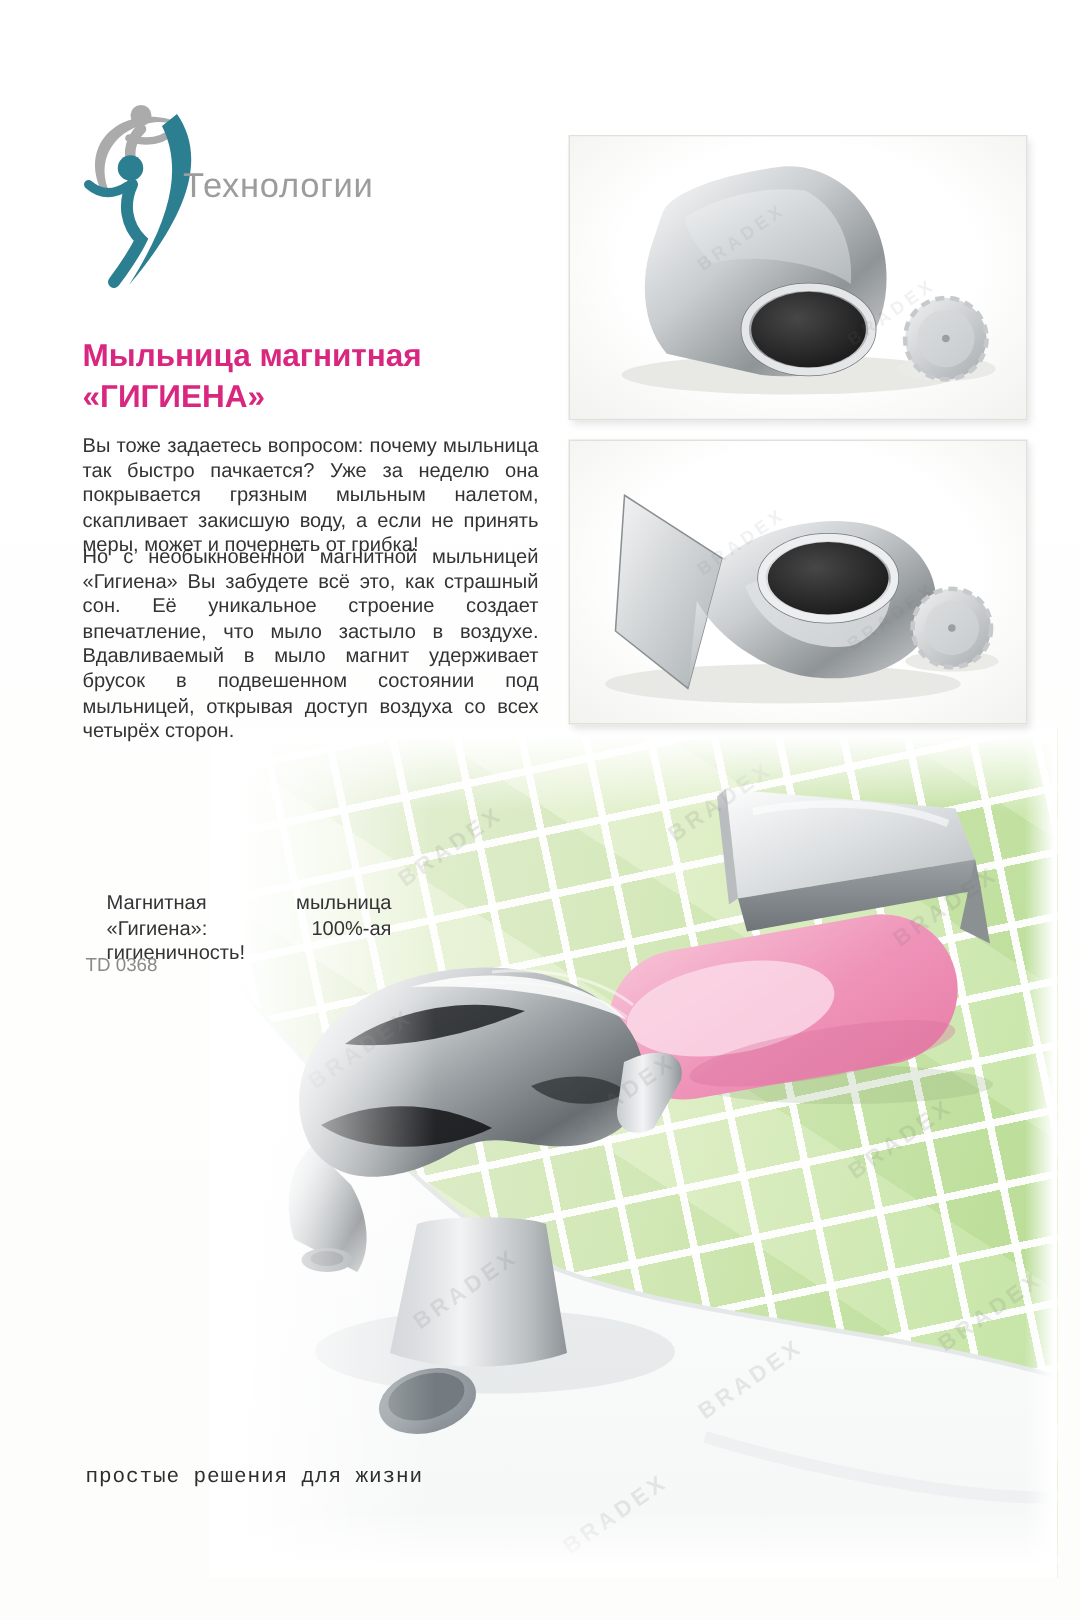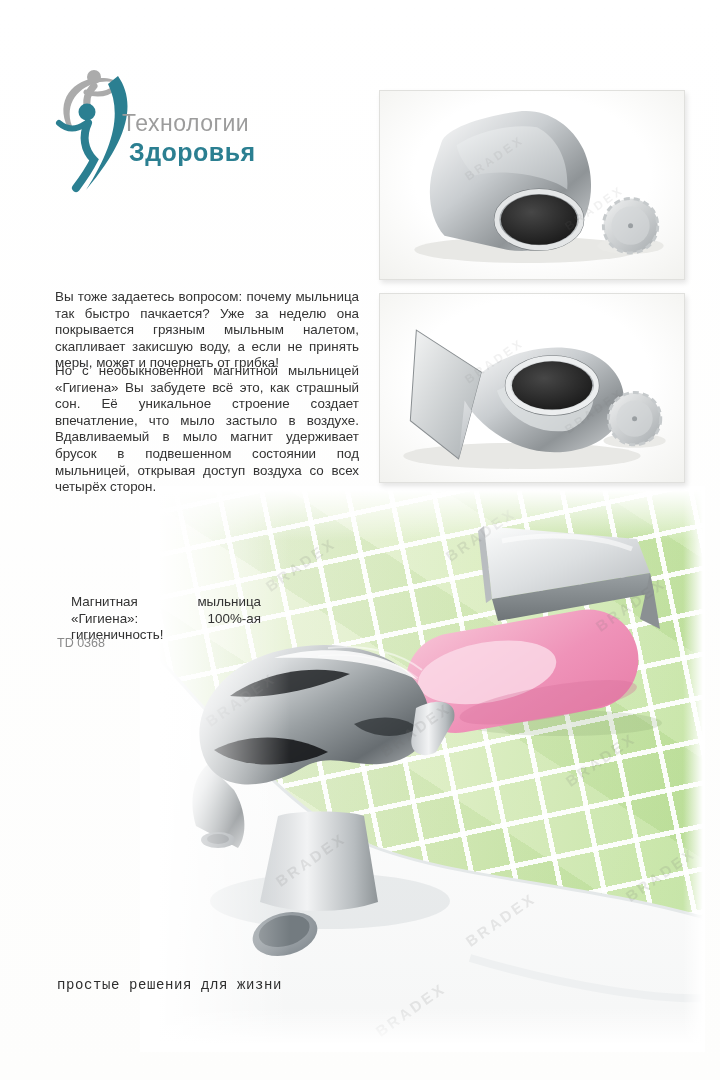--- a/index.html
+++ b/index.html
@@ -194,23 +194,26 @@
       <path d="M16,62 C2,34 22,10 52,12 C60,12.5 66,15 70,19 C64,16 56,14.5 48,16 C26,20 12,38 20,60 Z" fill="#ababab"></path>
       <circle cx="42" cy="11" r="7" fill="#ababab"></circle>
       <path d="M42,20 C36,26 33,34 36,44" stroke="#ababab" stroke-width="7" fill="none" stroke-linecap="round"></path>
       <path d="M34,26 C46,30 56,28 64,21" stroke="#ababab" stroke-width="5" fill="none" stroke-linecap="round"></path>
       <path d="M66,10 C84,36 78,72 34,124 C62,80 70,46 56,18 Z" fill="#2b7f91"></path>
       <circle cx="35" cy="46" r="8.5" fill="#2b7f91"></circle>
       <path d="M36,57 C30,70 32,84 42,94 C36,106 30,114 24,122" stroke="#2b7f91" stroke-width="8" fill="none" stroke-linecap="round"></path>
       <path d="M33,58 C24,64 15,64 7,57" stroke="#2b7f91" stroke-width="6" fill="none" stroke-linecap="round"></path>
     </svg>
     <div class="logo-line1">Технологии</div>
-    <div class="logo-line2">Здоровья</div>
-  </div>
-
+  </div>
+
+  <div class="title">
+    <div>Мыльница магнитная</div>
+    <div>«ГИГИЕНА»</div>
+  </div>
 
   <div class="para p1">Вы тоже задаетесь вопросом: почему мыльница так быстро пачкается? Уже за неделю она покрывается грязным мыльным налетом, скапливает закисшую воду, а если не принять меры, может и почернеть от грибка!</div>
   <div class="para p2a">Но с необыкновенной магнитной мыльницей «Гигиена» Вы забудете всё это, как страшный сон. Её уникальное строение создает впечатление, что мыло застыло в воздухе. Вдавливаемый в мыло магнит удерживает брусок в подвешенном состоянии под мыльницей, открывая доступ воздуха со всех четырёх сторон.</div>
   <div class="para p3">Магнитная мыльница «Гигиена»: 100%-ая гигиеничность!</div>
   <div class="code">TD 0368</div>
 
   <div class="frame frame1">
     <div class="vignette"></div>
     <span class="wm">BRADEX</span>
     <span class="wm">BRADEX</span>

